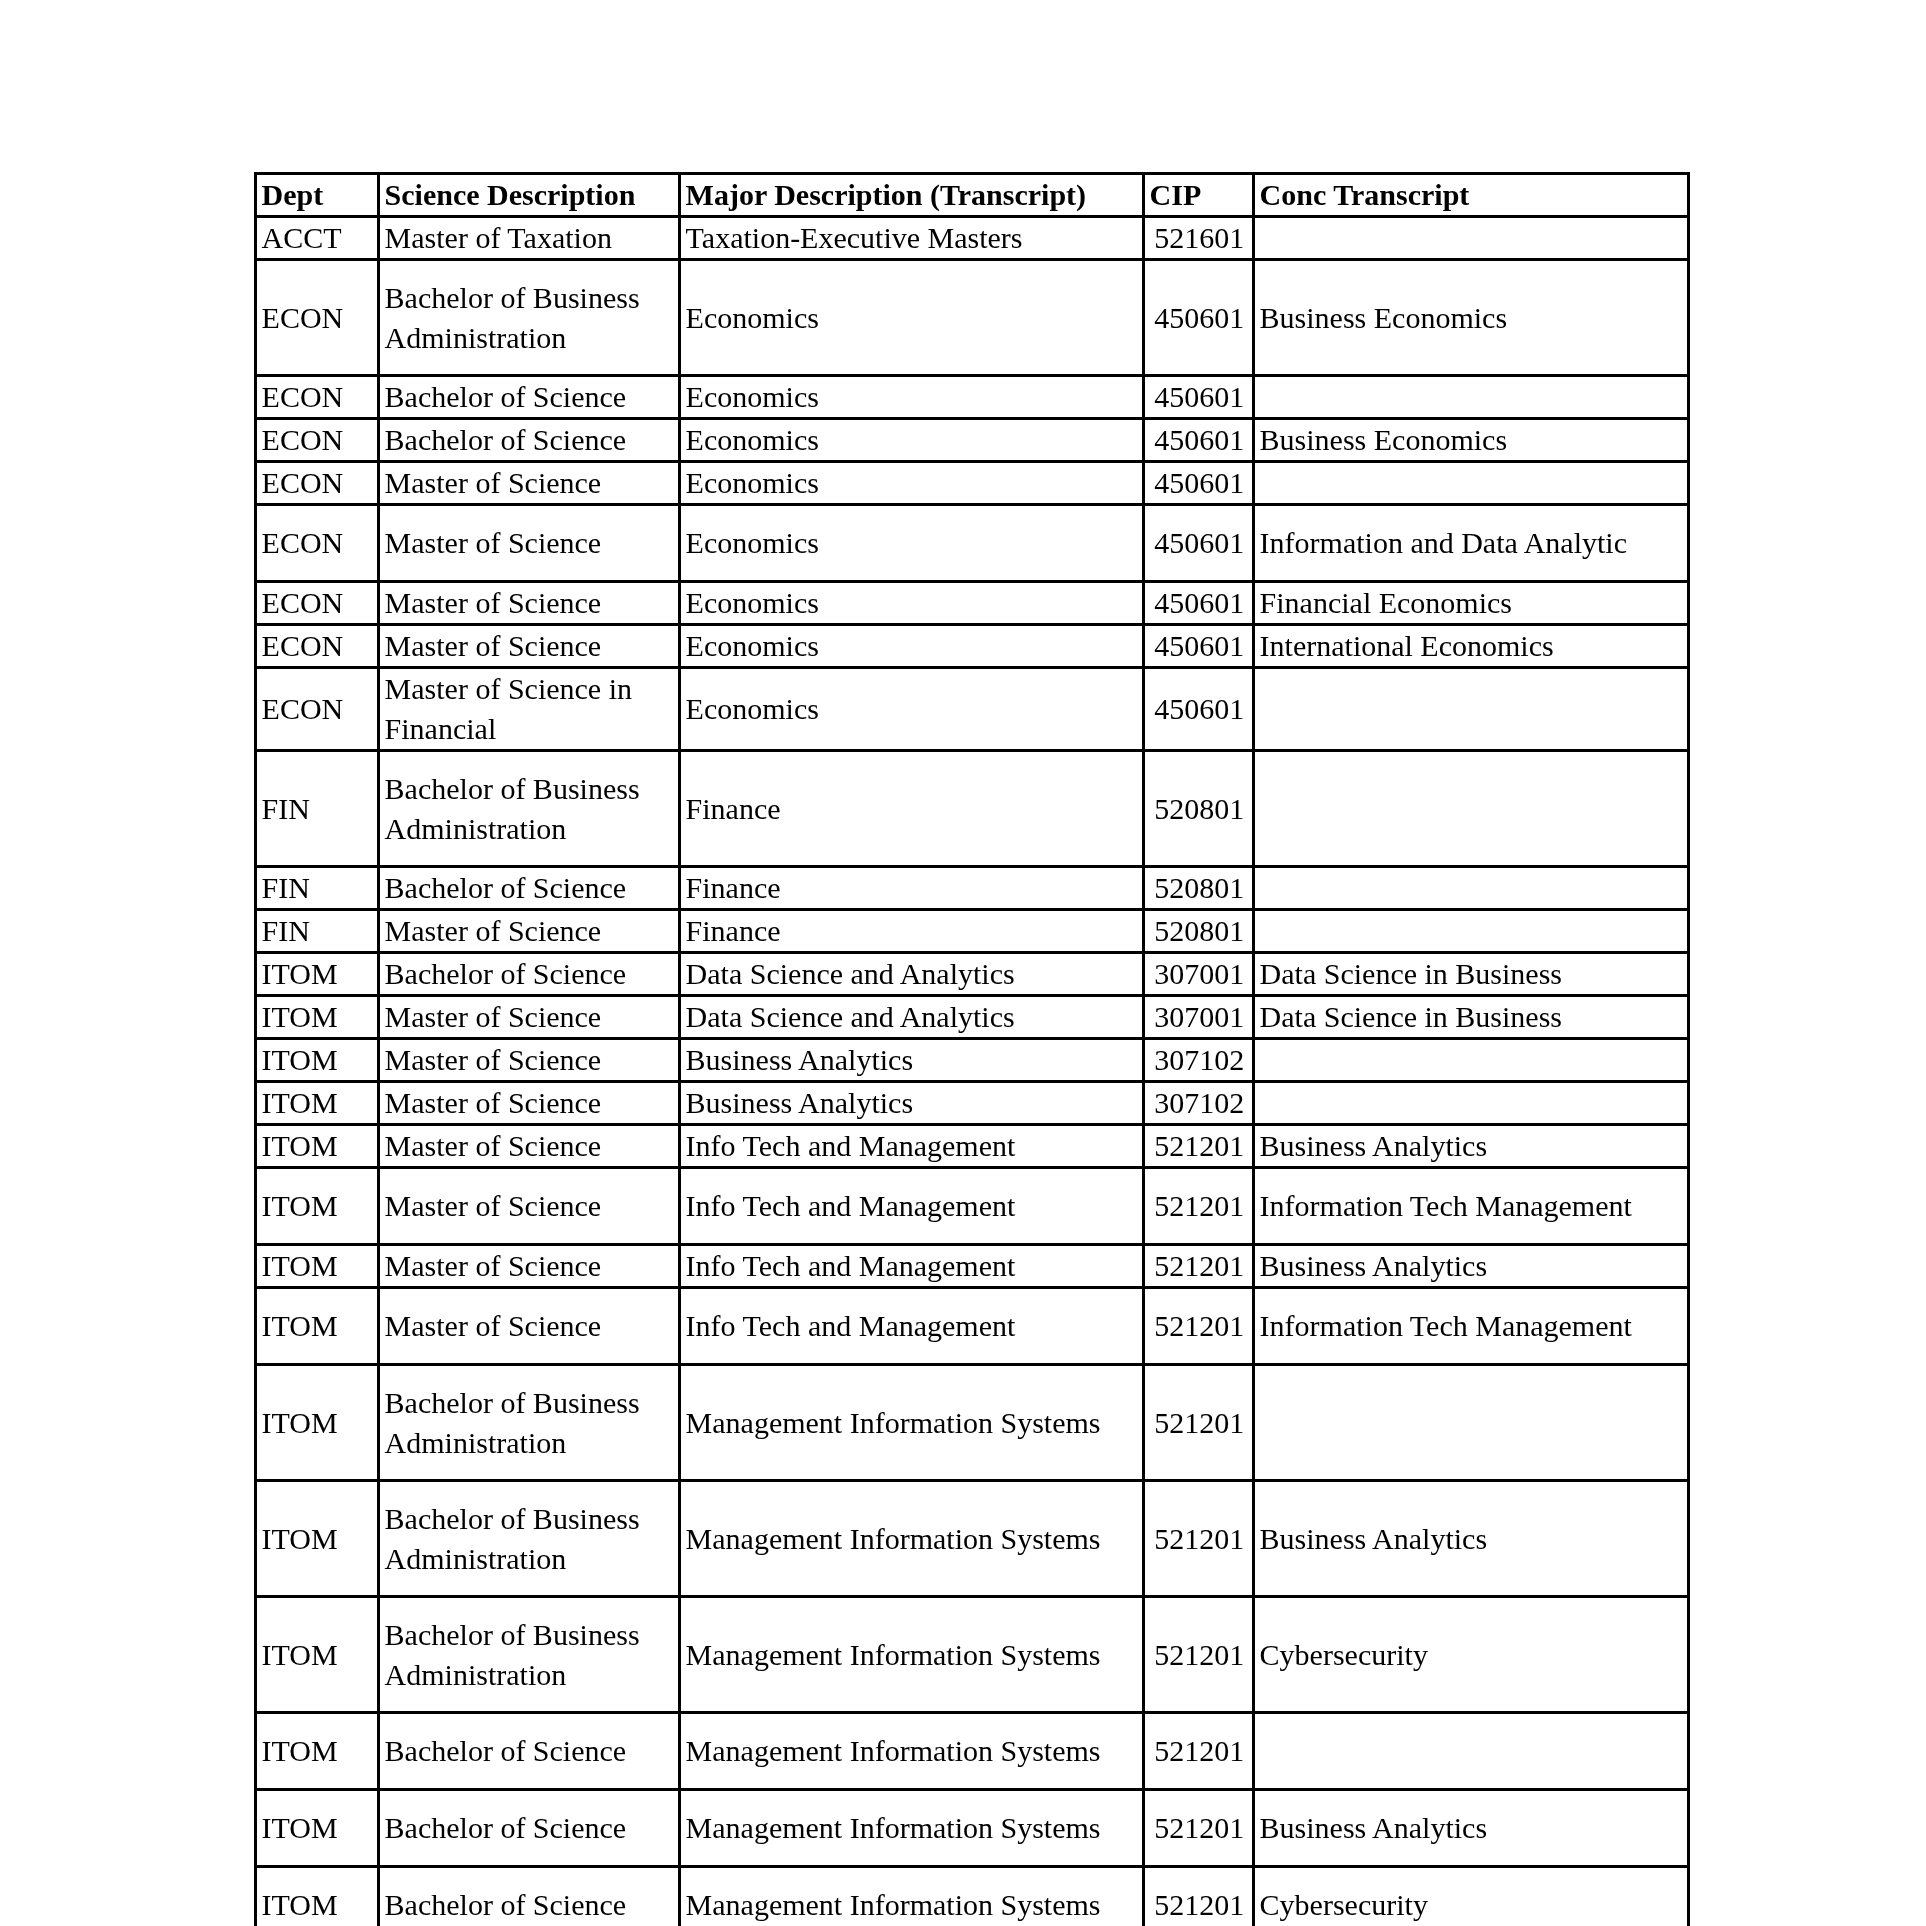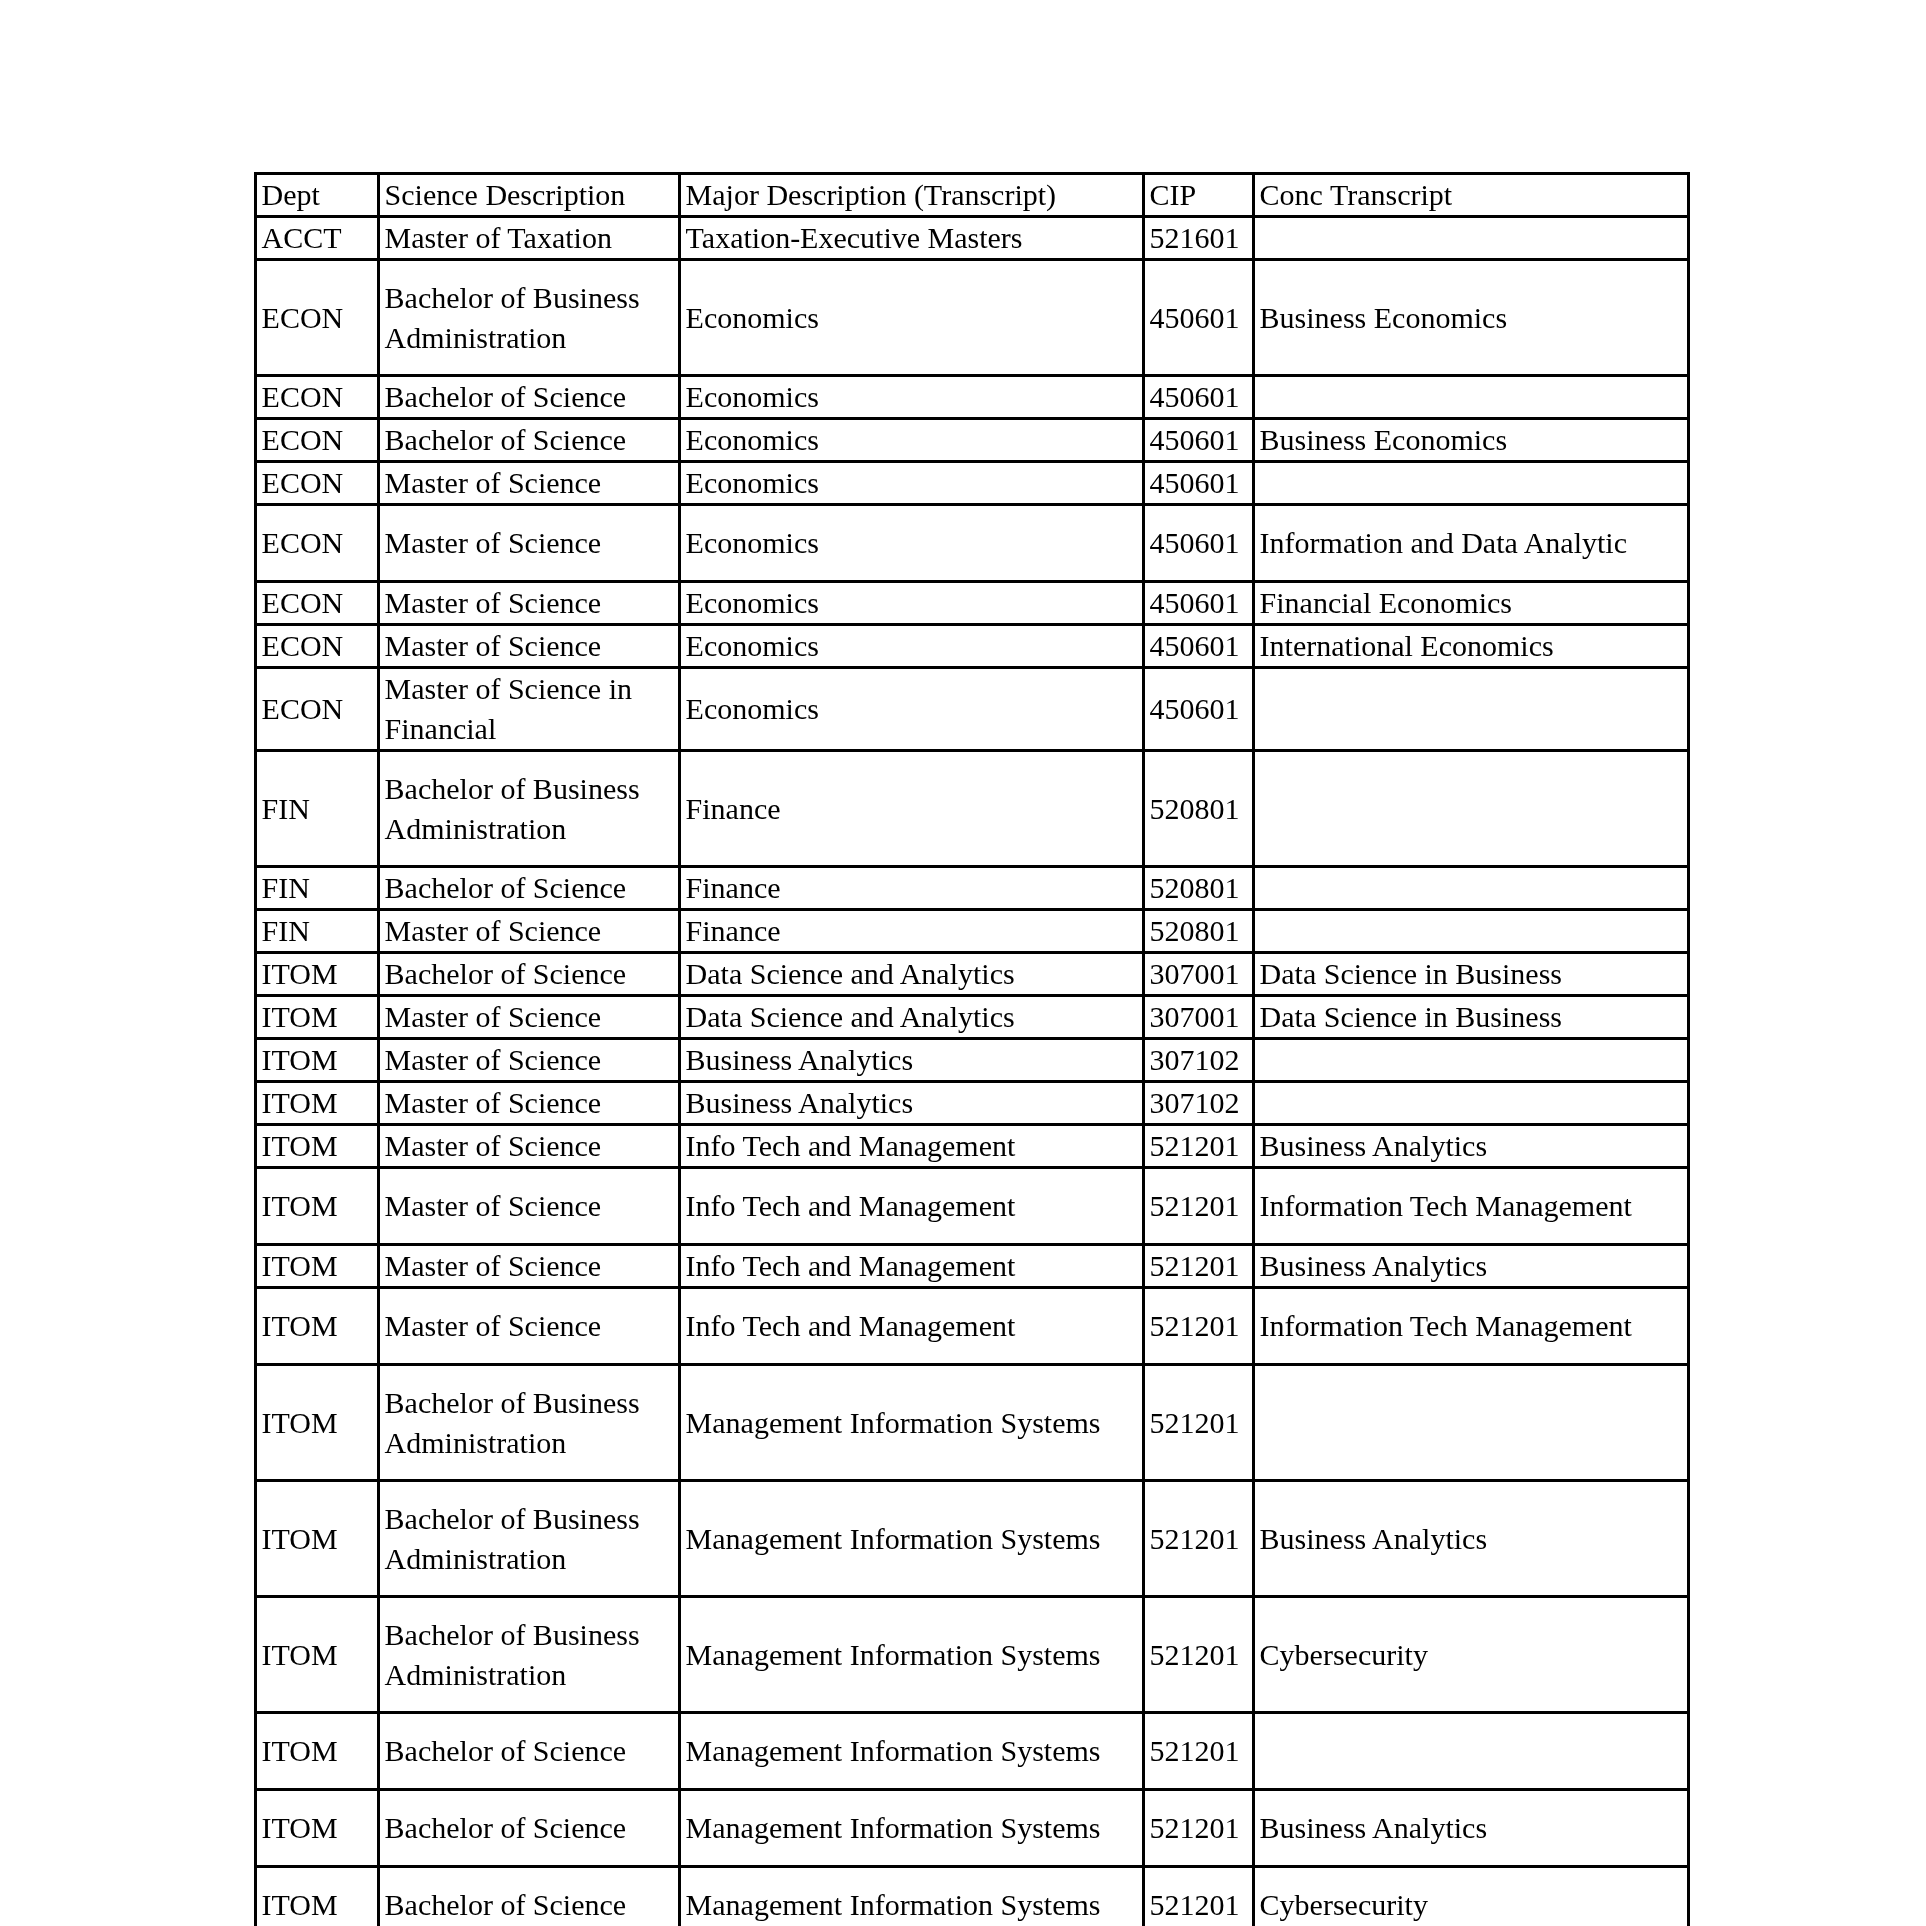--- a/index.html
+++ b/index.html
@@ -18,22 +18,22 @@
     border-right: 3.1px solid #000;
     border-top: 3.9px solid #000;
     border-bottom: 3.9px solid #000;
     padding: 0 4.6px;
     vertical-align: middle;
     text-align: left;
     line-height: 40px;
     white-space: nowrap;
     overflow: hidden;
   }
-  table.grid th { font-weight: normal; height: 36px; }
-  table.grid td.cip { text-align: left; padding-right: 3.1px; }
+  table.grid th { font-weight: bold; height: 36px; }
+  table.grid td.cip { text-align: center; padding-right: 3.1px; }
   table.grid td.wrap { white-space: normal; line-height: 40px; margin-top: 8px; }
   col.c-dept { width: 123px; }
   col.c-degree { width: 301px; }
   col.c-major { width: 464px; }
   col.c-cip { width: 110px; }
   col.c-conc { width: 435px; }
   tr.h1 td { height: 35px; }
   tr.h2 td { height: 74px; }
   tr.h3 td { height: 113px; }
 </style>

